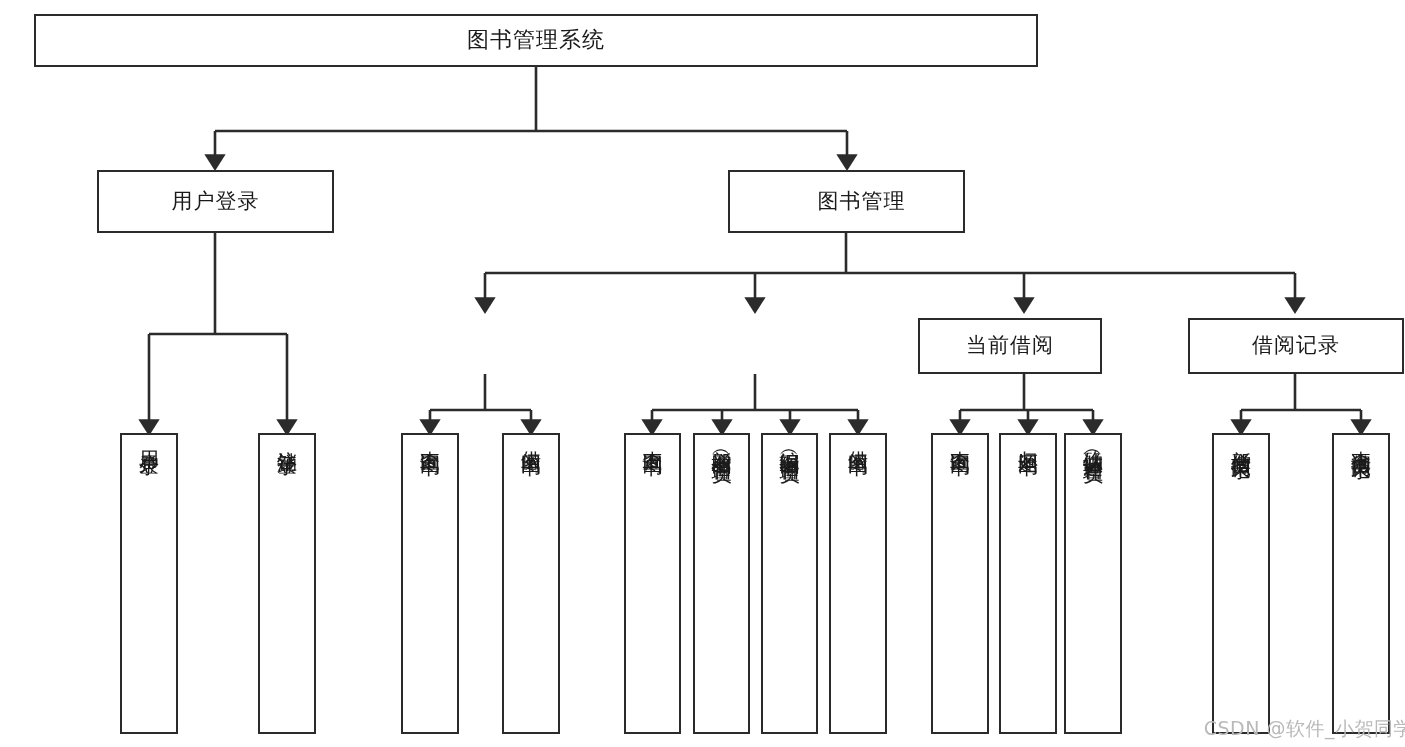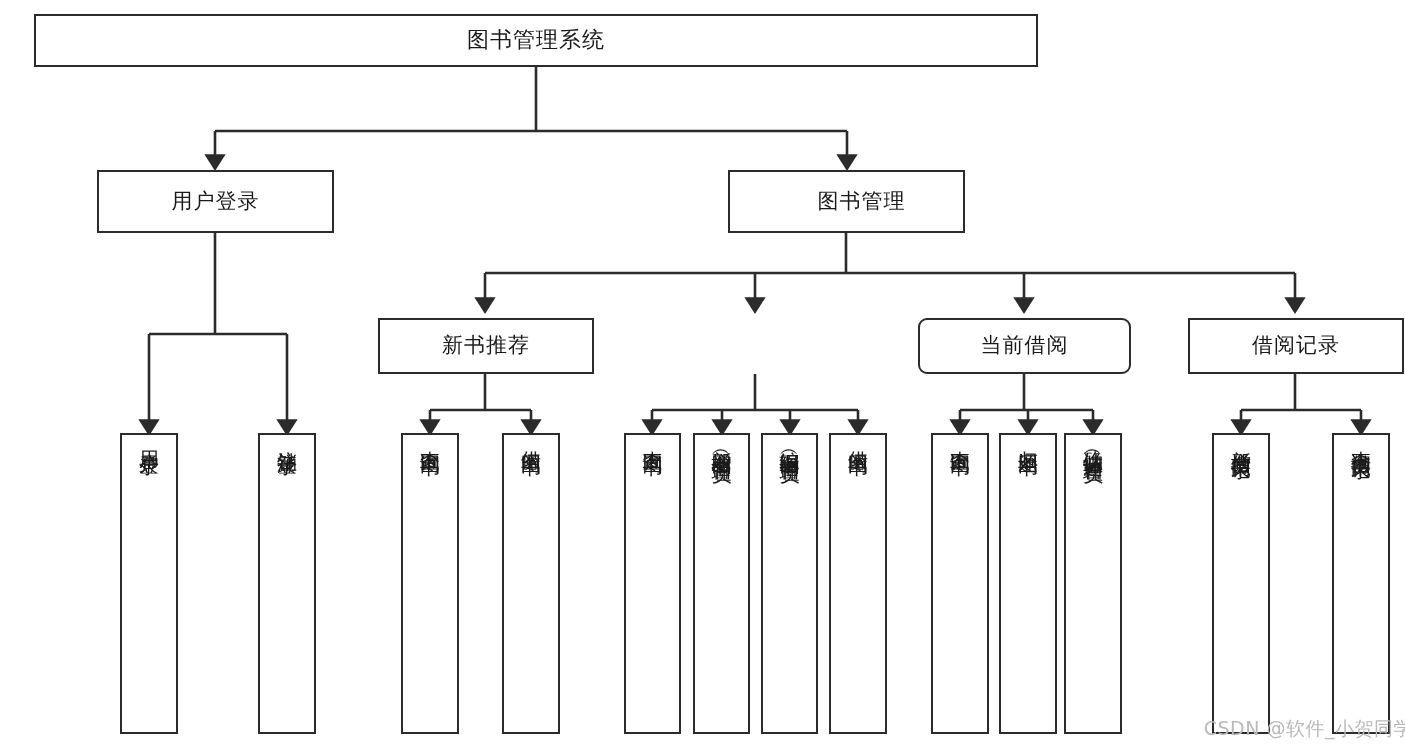--- a/index.html
+++ b/index.html
@@ -128,24 +128,21 @@
     <span>图书管理系统</span>
   </div>
 
   <div class="node horiz" style="left:81px; top:170px; width:237px; height:63px;">
     <span>用户登录</span>
   </div>
   <div class="node horiz" style="left:712px; top:170px; width:237px; height:63px;padding-left:30px;">
     <span>图书管理</span>
   </div>
 
-  <div class="node horiz" style="left:362px; top:318px; width:216px; height:56px;">
-    <span>新书推荐</span>
-  </div>
-  <div class="node horiz" style="left:902px; top:318px; width:213px; height:56px;border-radius:9px;">
+  <div class="node horiz" style="left:902px; top:318px; width:184px; height:56px;">
     <span>当前借阅</span>
   </div>
   <div class="node horiz" style="left:1172px; top:318px; width:216px; height:56px;justify-content:center;">
     <span>借阅记录</span>
   </div>
 
   <div class="node leaf" style="left:104px; top:433px; width:58px; height:301px;">
     <span class="leaf-text">用户登录</span>
   </div>
   <div class="node leaf" style="left:242px; top:433px; width:58px; height:301px;">

